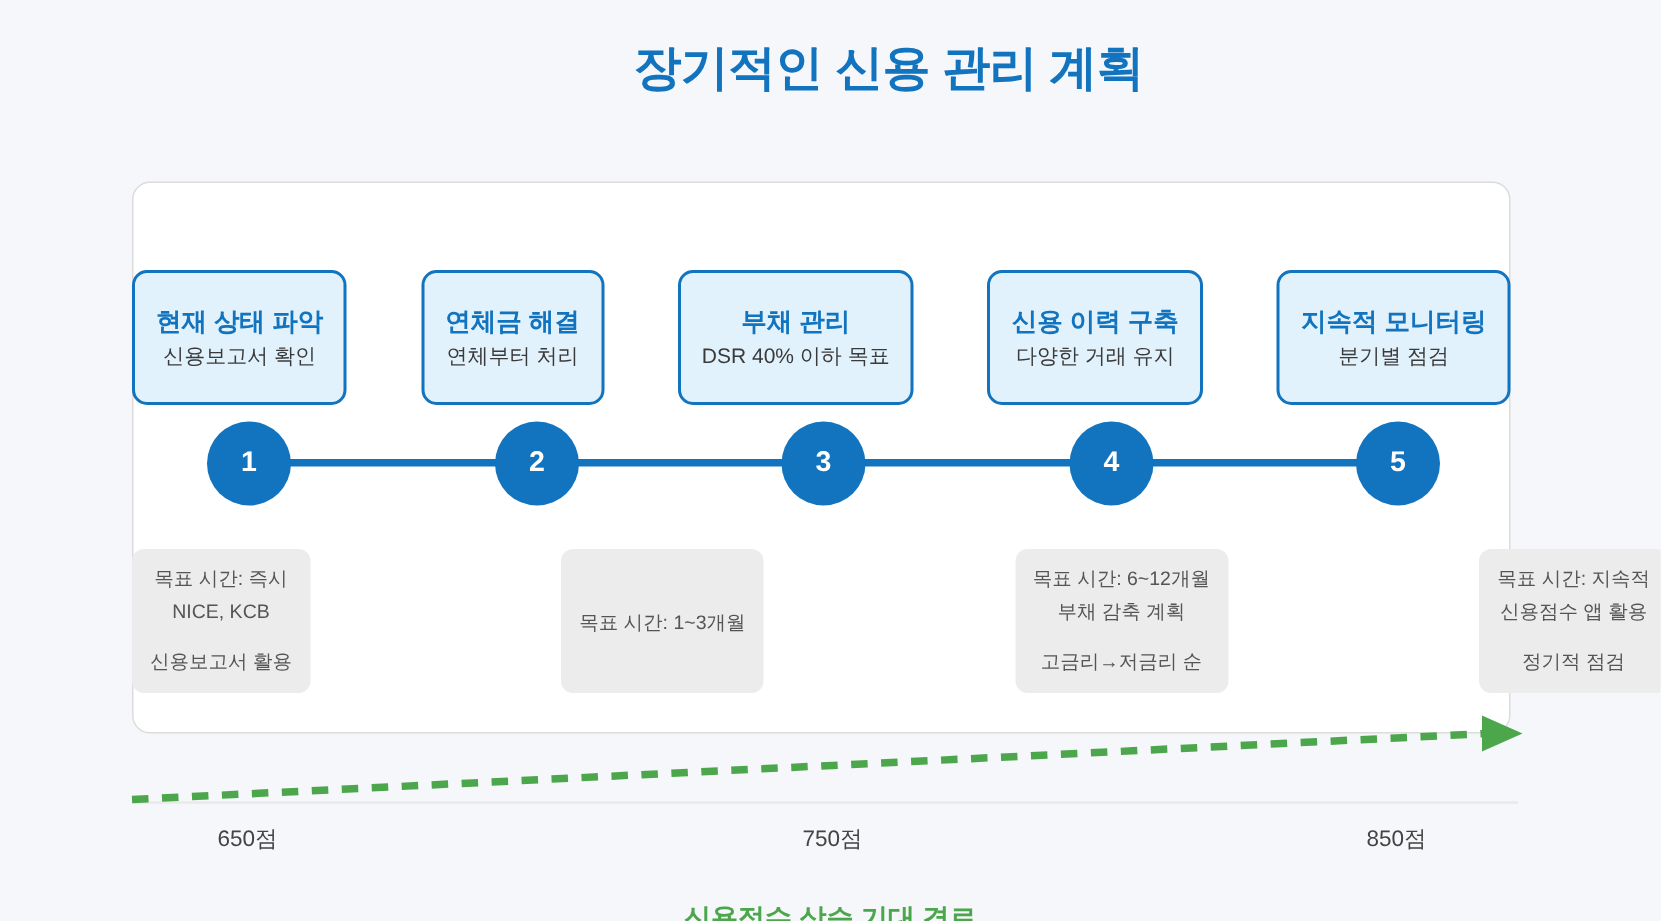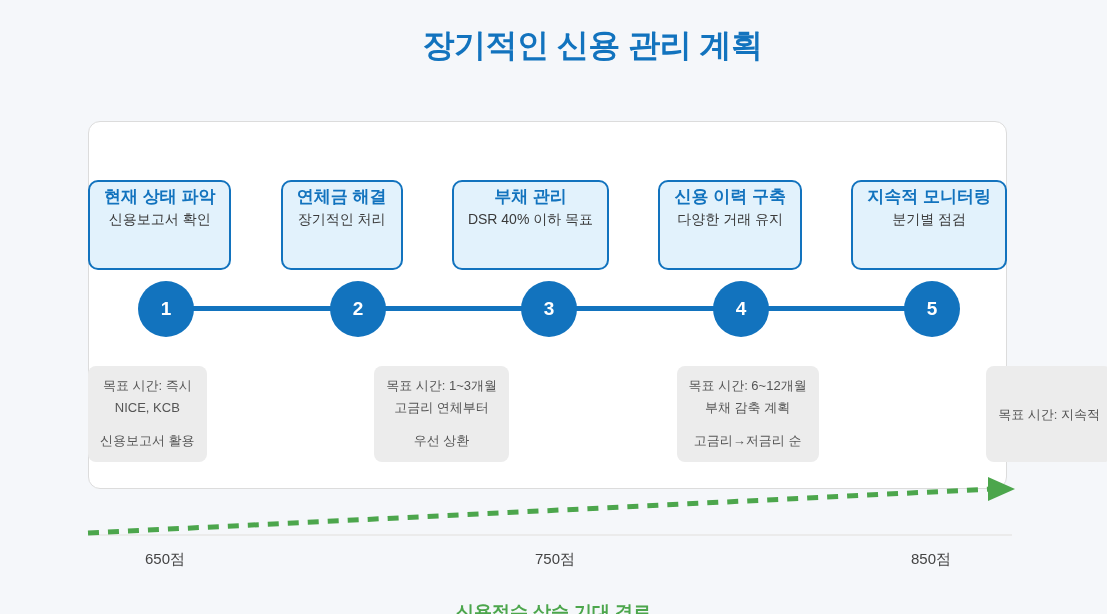--- a/index.html
+++ b/index.html
@@ -55,21 +55,21 @@
     align-items: stretch;
   }
   .step-card {
     background: #e2f2fc;
     border: 2px solid #1273be;
     border-radius: 10px;
     box-sizing: border-box;
     display: flex;
     flex-direction: column;
     align-items: center;
-    justify-content: flex-start;
+    justify-content: center;
     padding: 6px 14px;
     gap: 7px;
   }
   .step-card-title {
     font-size: 17px;
     font-weight: bold;
     color: #1273be;
     white-space: nowrap;
     line-height: 1;
   }
@@ -197,21 +197,21 @@
 
 <div class="panel"></div>
 
 <div class="cards-row">
   <div class="step-card">
     <div class="step-card-title">현재 상태 파악</div>
     <div class="step-card-sub">신용보고서 확인</div>
   </div>
   <div class="step-card">
     <div class="step-card-title">연체금 해결</div>
-    <div class="step-card-sub">장기적인 처리</div>
+    <div class="step-card-sub">연체부터 처리</div>
   </div>
   <div class="step-card">
     <div class="step-card-title">부채 관리</div>
     <div class="step-card-sub">DSR 40% 이하 목표</div>
   </div>
   <div class="step-card">
     <div class="step-card-title">신용 이력 구축</div>
     <div class="step-card-sub">다양한 거래 유지</div>
   </div>
   <div class="step-card">
@@ -232,34 +232,34 @@
 <div class="details-row">
   <div class="detail-box">
     <div class="detail-time">목표 시간: 즉시</div>
     <div class="detail-lines">
       <div class="detail-line">NICE, KCB</div>
       <div class="detail-line">신용보고서 활용</div>
     </div>
   </div>
   <div class="detail-box">
     <div class="detail-time">목표 시간: 1~3개월</div>
-    <div class="detail-lines">
-      <div class="detail-line">고금리 연체부터</div>
-      <div class="detail-line">우선 상환</div>
-    </div>
   </div>
   <div class="detail-box">
     <div class="detail-time">목표 시간: 6~12개월</div>
     <div class="detail-lines">
       <div class="detail-line">부채 감축 계획</div>
       <div class="detail-line">고금리→저금리 순</div>
     </div>
   </div>
   <div class="detail-box">
     <div class="detail-time">목표 시간: 지속적</div>
+    <div class="detail-lines">
+      <div class="detail-line">신용점수 앱 활용</div>
+      <div class="detail-line">정기적 점검</div>
+    </div>
   </div>
 </div>
 
 <svg class="growth-svg" viewBox="0 0 940 80">
   <line x1="8" y1="65" x2="932" y2="65" stroke="#ebebeb" stroke-width="2"></line>
   <line x1="8" y1="63" x2="912" y2="19" stroke="#4ca64c" stroke-width="5" stroke-dasharray="11 9" stroke-linecap="butt"></line>
   <polygon points="908,7 935,19 908,31" fill="#4ca64c"></polygon>
 </svg>
 
 <div class="score-labels">

